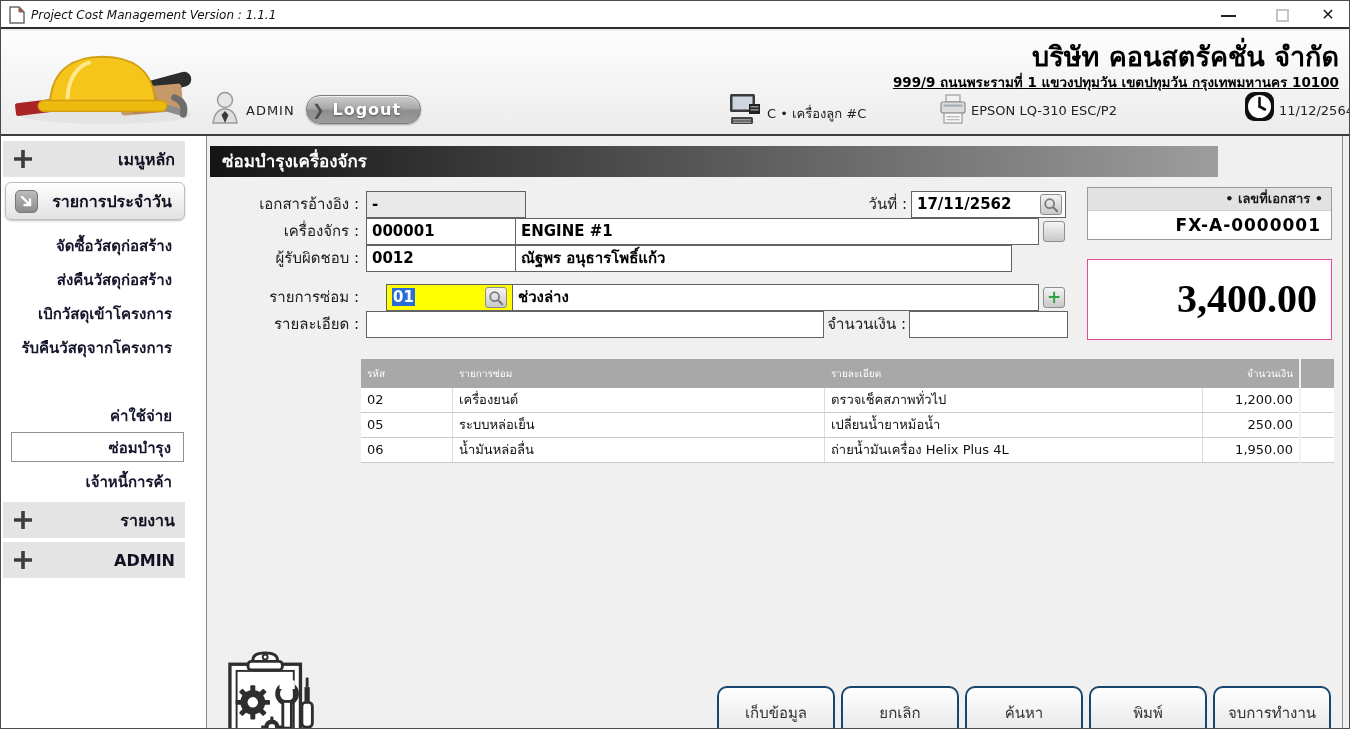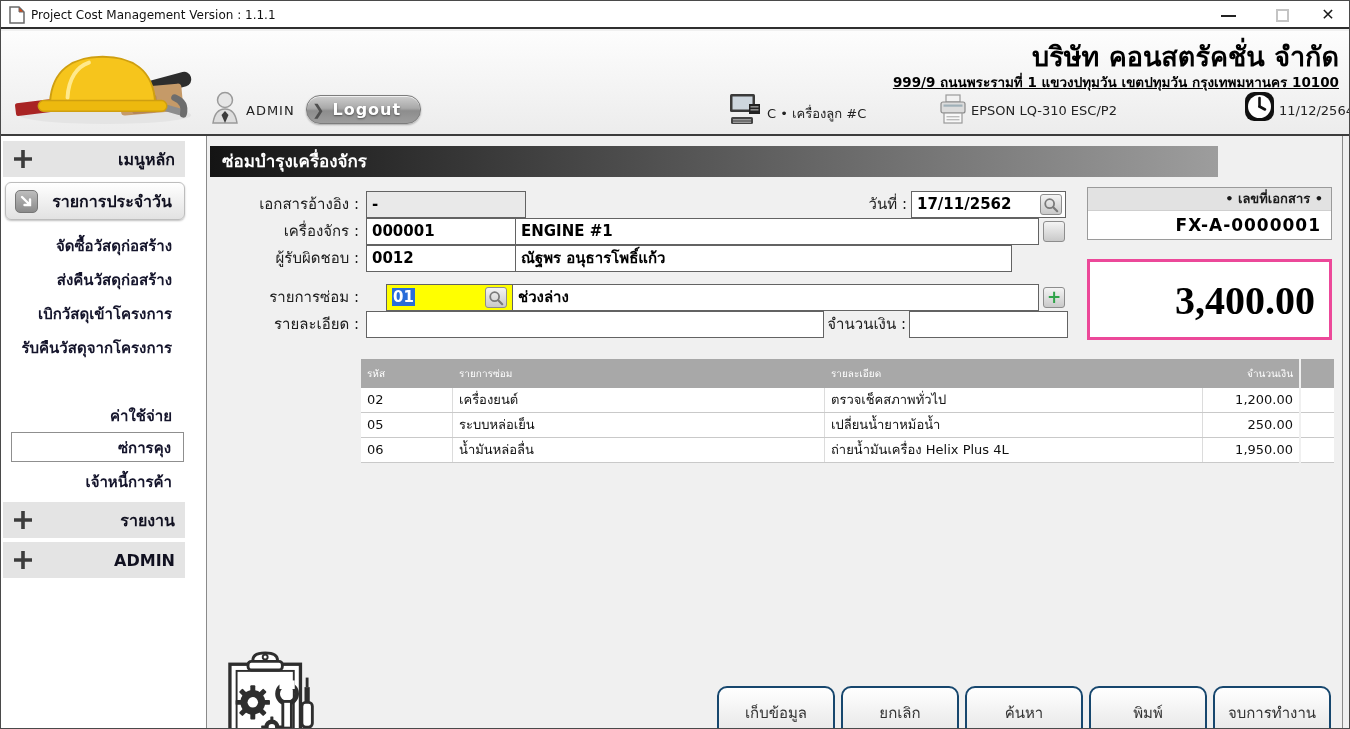--- a/index.html
+++ b/index.html
@@ -2,21 +2,21 @@
 <html><head>
 <meta charset="utf-8">
 <style>
   * { margin:0; padding:0; box-sizing:border-box; }
   html,body { width:1350px; height:729px; overflow:hidden; }
   body { font-family:"DejaVu Sans","Liberation Sans",sans-serif; background:#f0f0f0; position:relative; }
   .abs { position:absolute; }
   .window { position:absolute; left:0; top:0; width:1350px; height:729px; border:1px solid #4a4a4a; background:#f0f0f0; overflow:hidden; }
 
   
-  .titlebar { position:absolute; left:0; top:0; width:100%; height:28px; background:#fff; border-bottom:2px solid #2e2e2e; }
+  .titlebar { position:absolute; left:0; top:0; width:100%; height:28px; background:#fff; border-bottom:2px solid #2e2e2e;font-style:italic; }
   .titlebar .title { position:absolute; left:30px; top:7px; font-size:12px; color:#111; }
   .winctl { position:absolute; top:0; height:28px; width:30px; text-align:center; cursor:default; }
   .ctl-min { left:1212px; } .ctl-min span { display:inline-block; width:15px; height:2px; background:#222; margin-top:14px; }
   .ctl-max { left:1266px; } .ctl-max span { display:inline-block; width:13px; height:13px; border:2px solid #c4c4c4; margin-top:8px; }
   .ctl-close { left:1312px; font-size:16px; color:#1a1a1a; line-height:28px; }
 
   
   .header { position:absolute; left:0; top:30px; width:1350px; height:105px;
             background:linear-gradient(#fdfdfd,#ececec); border-bottom:2px solid #3c3c3c; }
   .company { position:absolute; right:12px; top:4px; font-size:27px; font-weight:bold; color:#000; white-space:nowrap; }
@@ -58,21 +58,21 @@
   .field.yellow { background:#ffff00;margin-left:20px; }
   .sel-text { background:#2a6dd9; color:#fff; padding:0 1px; }
   .mini-btn { position:absolute; width:22px; height:21px; border:1px solid #8d8d8d; border-radius:3px;
               background:linear-gradient(#f4f4f4,#c9c9c9); display:flex; align-items:center; justify-content:center; cursor:pointer; }
   .plus-btn { color:#2fa349; font-size:17px; font-weight:bold; line-height:1; }
 
   .docno-panel { position:absolute; left:1086px; top:186px; width:245px; height:53px; border:1px solid #9a9a9a; background:#fff; }
   .docno-head { height:23px; background:#e2e2e2; border-bottom:1px solid #cfcfcf; text-align:right; padding-right:8px;
                 font-size:13px; font-weight:bold; color:#1a1a1a; line-height:22px; }
   .docno-val { text-align:right; padding-right:10px; font-size:17px; font-weight:bold; letter-spacing:1px; line-height:29px; color:#000; }
-  .total-box { position:absolute; left:1086px; top:258px; width:245px; height:81px; border:3px solid #ec4899; background:#fff;
+  .total-box { position:absolute; left:1086px; top:258px; width:245px; height:81px; border:1px solid #ec4899; background:#fff;
                text-align:right; padding-right:14px; font-family:"Liberation Serif","DejaVu Serif",serif;
                font-size:40px; font-weight:bold; color:#000; line-height:78px; }
 
   
   .thead { position:absolute; top:358px; height:29px; background:#a8a8a8; color:#fff; font-size:10px; line-height:29px; }
   .thead-main { left:360px; width:938px; display:flex; }
   .thead-extra { left:1300px; width:33px; }
   .hc { padding-left:6px; overflow:hidden; white-space:nowrap; }
   .hc.c-code { width:92px; } .hc.c-item { width:372px; } .hc.c-detail { width:378px; }
   .hc.c-amount { width:96px; text-align:right; padding-right:6px; padding-left:0; }
@@ -181,21 +181,21 @@
             <path d="M6 6 L14 14 M14 8.5 v5.5 h-5.5" stroke="#fff" stroke-width="2.4" fill="none" stroke-linecap="round"></path>
           </svg>
       </span>
       <span class="lbl">รายการประจำวัน</span>
     </div>
     <div class="sb-item" style="top:95px">จัดซื้อวัสดุก่อสร้าง</div>
     <div class="sb-item" style="top:129px">ส่งคืนวัสดุก่อสร้าง</div>
     <div class="sb-item" style="top:163px">เบิกวัสดุเข้าโครงการ</div>
     <div class="sb-item" style="top:197px">รับคืนวัสดุจากโครงการ</div>
     <div class="sb-item" style="top:265px">ค่าใช้จ่าย</div>
-    <div class="sb-item selected" style="top:296px">ซ่การคุง</div>
+    <div class="sb-item selected" style="top:296px">ซ่อมบำรุง</div>
     <div class="sb-item" style="top:331px">เจ้าหนี้การค้า</div>
     <div class="sb-bar" style="top:366px">
       <svg class="plus" viewBox="0 0 20 20">
           <path d="M10 1 v18 M1 10 h18" stroke="#3c3c3c" stroke-width="3.6"></path>
         </svg>
       <span class="lbl">รายงาน</span>
     </div>
     <div class="sb-bar" style="top:406px">
       <svg class="plus" viewBox="0 0 20 20">
           <path d="M10 1 v18 M1 10 h18" stroke="#3c3c3c" stroke-width="3.6"></path>

